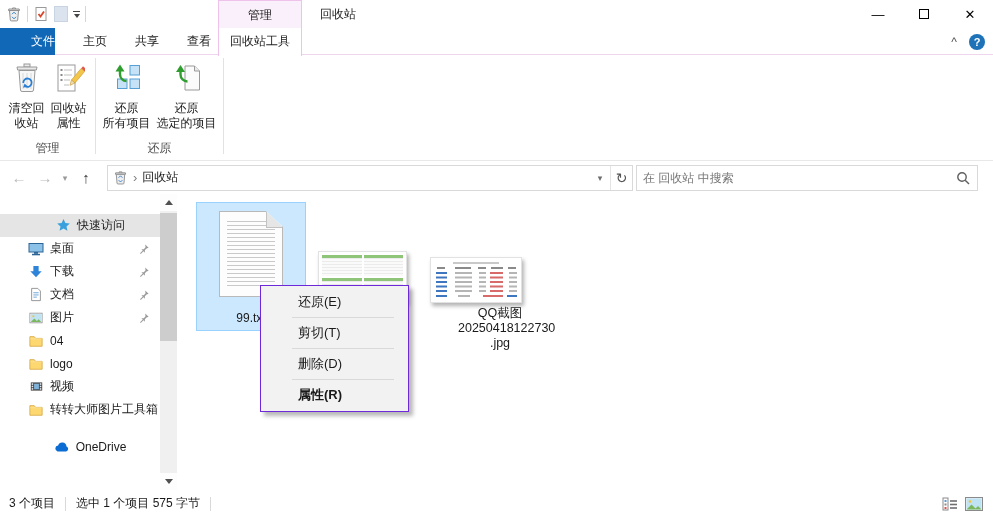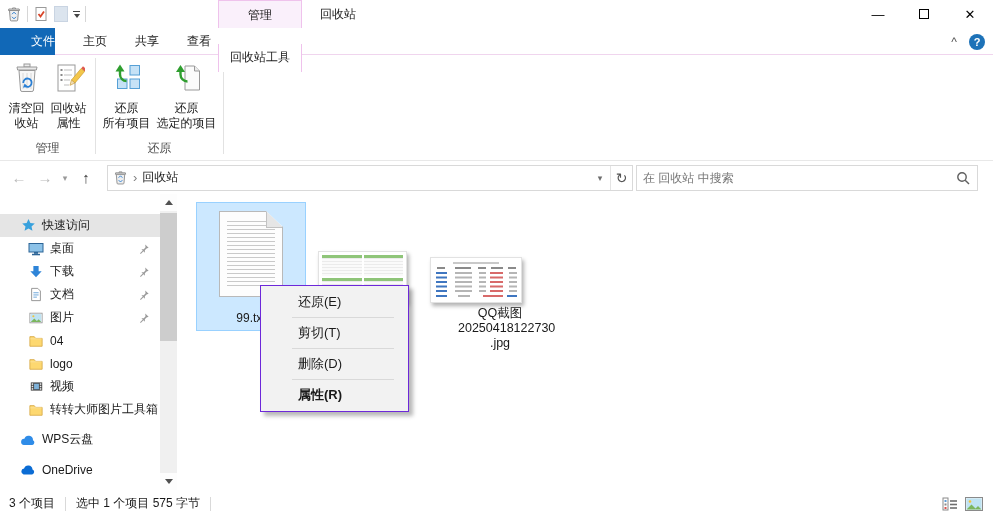--- a/index.html
+++ b/index.html
@@ -21,21 +21,21 @@
   .win-controls { position:absolute; right:0; top:0; height:28px; display:flex; }
   .win-btn { width:46px; height:28px; display:flex; align-items:center; justify-content:center; font-size:13px; color:#000; }
   .max-box { width:10px; height:10px; border:1px solid #000; }
 
   
   .tabrow { position:relative; height:27px; background:#fff; border-bottom:1px solid #f0d5ee; }
   .tabs { display:flex; height:27px; }
   .tab { height:27px; line-height:27px; text-align:right; cursor:default; }
   .tab-file { width:55px; background:#1168b7; color:#fff; }
   .tab-plain { width:52px; }
-  .tab-ctx-active { position:absolute; left:218px; top:16px; width:84px; height:28px; line-height:26px; background:#fff;
+  .tab-ctx-active { position:absolute; left:218px; top:0; width:84px; height:28px; line-height:26px; background:#fff;
                     border-left:1px solid #efc2ec; border-right:1px solid #efc2ec; text-align:center; z-index:3; }
   .tabrow-right { position:absolute; right:8px; top:0; height:27px; display:flex; align-items:center; gap:12px; }
   .ribbon-collapse { color:#555; font-size:12px; }
   .help-btn { width:16px; height:16px; border-radius:50%; background:#1d72b8; color:#fff; font-size:11px; font-weight:bold;
               display:flex; align-items:center; justify-content:center; }
 
   
   .ribbon { position:relative; height:106px; background:#fff; border-bottom:1px solid #e8e8e8; display:flex; }
   .rgroup { position:relative; height:100%; display:flex; flex-direction:column; align-items:center; }
   .rgroup-1 { width:95px; }
@@ -63,21 +63,21 @@
   .searchbox input { flex:1; border:none; outline:none; padding:0 6px; font:inherit; color:#444; background:transparent; }
   .searchbox input::placeholder { color:#767676; opacity:1; }
   .search-icon { padding-right:7px; display:flex; }
 
   
   .main { position:relative; height:296px; background:#fff; }
   .sidebar { position:absolute; left:0; top:0; width:160px; height:100%; padding-top:20px; }
   .side-item { height:23px; display:flex; align-items:center; position:relative; cursor:default; }
   .side-item .lbl { margin-left:6px; white-space:nowrap; }
   .side-icon { display:flex; width:16px; justify-content:center; }
-  .indent-0 { padding-left:20px; }
+  .indent-0 { padding-left:20px;justify-content:center; }
   .indent-1 { padding-left:28px; }
   .side-sel { background:#e5e5e5; }
   .pin { position:absolute; right:10px; top:6px; display:flex; }
   .side-gap { height:7px; }
 
   .side-scroll { position:absolute; left:160px; top:0; width:17px; height:100%; background:#f0f0f0; }
   .sb-btn { position:absolute; left:0; width:17px; height:17px; background:#fdfdfd; display:flex; align-items:center; justify-content:center; }
   .sb-up { top:0; } .sb-down { bottom:0; }
   .sb-up::after { content:""; border-left:4px solid transparent; border-right:4px solid transparent; border-bottom:5px solid #505050; }
   .sb-down::after { content:""; border-left:4px solid transparent; border-right:4px solid transparent; border-top:5px solid #505050; }
@@ -389,28 +389,20 @@
       <div class="side-item indent-1">
         <span class="side-icon">
           <svg width="16" height="14" viewBox="0 0 16 16">
               <path d="M1 3h5l1.5 2H15v9H1z" fill="#fdd870" stroke="#d9ab4a"></path>
               <path d="M1.5 5.5h13" stroke="#fce49b"></path>
             </svg>
         </span>
         <span class="lbl">转转大师图片工具箱</span>
       </div>
       <div class="side-gap"></div>
-      <div class="side-item indent-0">
-        <span class="side-icon">
-          <svg width="16" height="12" viewBox="0 0 16 12">
-              <path d="M4 11a3.1 3.1 0 0 1 .4-6.2A4.4 4.4 0 0 1 13 6.2 2.6 2.6 0 0 1 12.4 11z" fill="#2f8ce8"></path>
-            </svg>
-        </span>
-        <span class="lbl">WPS云盘</span>
-      </div>
       <div class="side-gap"></div>
       <div class="side-item indent-0">
         <span class="side-icon">
           <svg width="16" height="11" viewBox="0 0 16 11">
               <path d="M3.6 10.5a3 3 0 0 1 .5-5.9A4.3 4.3 0 0 1 12.5 5.4a2.7 2.7 0 0 1-.3 5.1z" fill="#0b6cd4"></path>
             </svg>
         </span>
         <span class="lbl">OneDrive</span>
       </div>
     </div>

